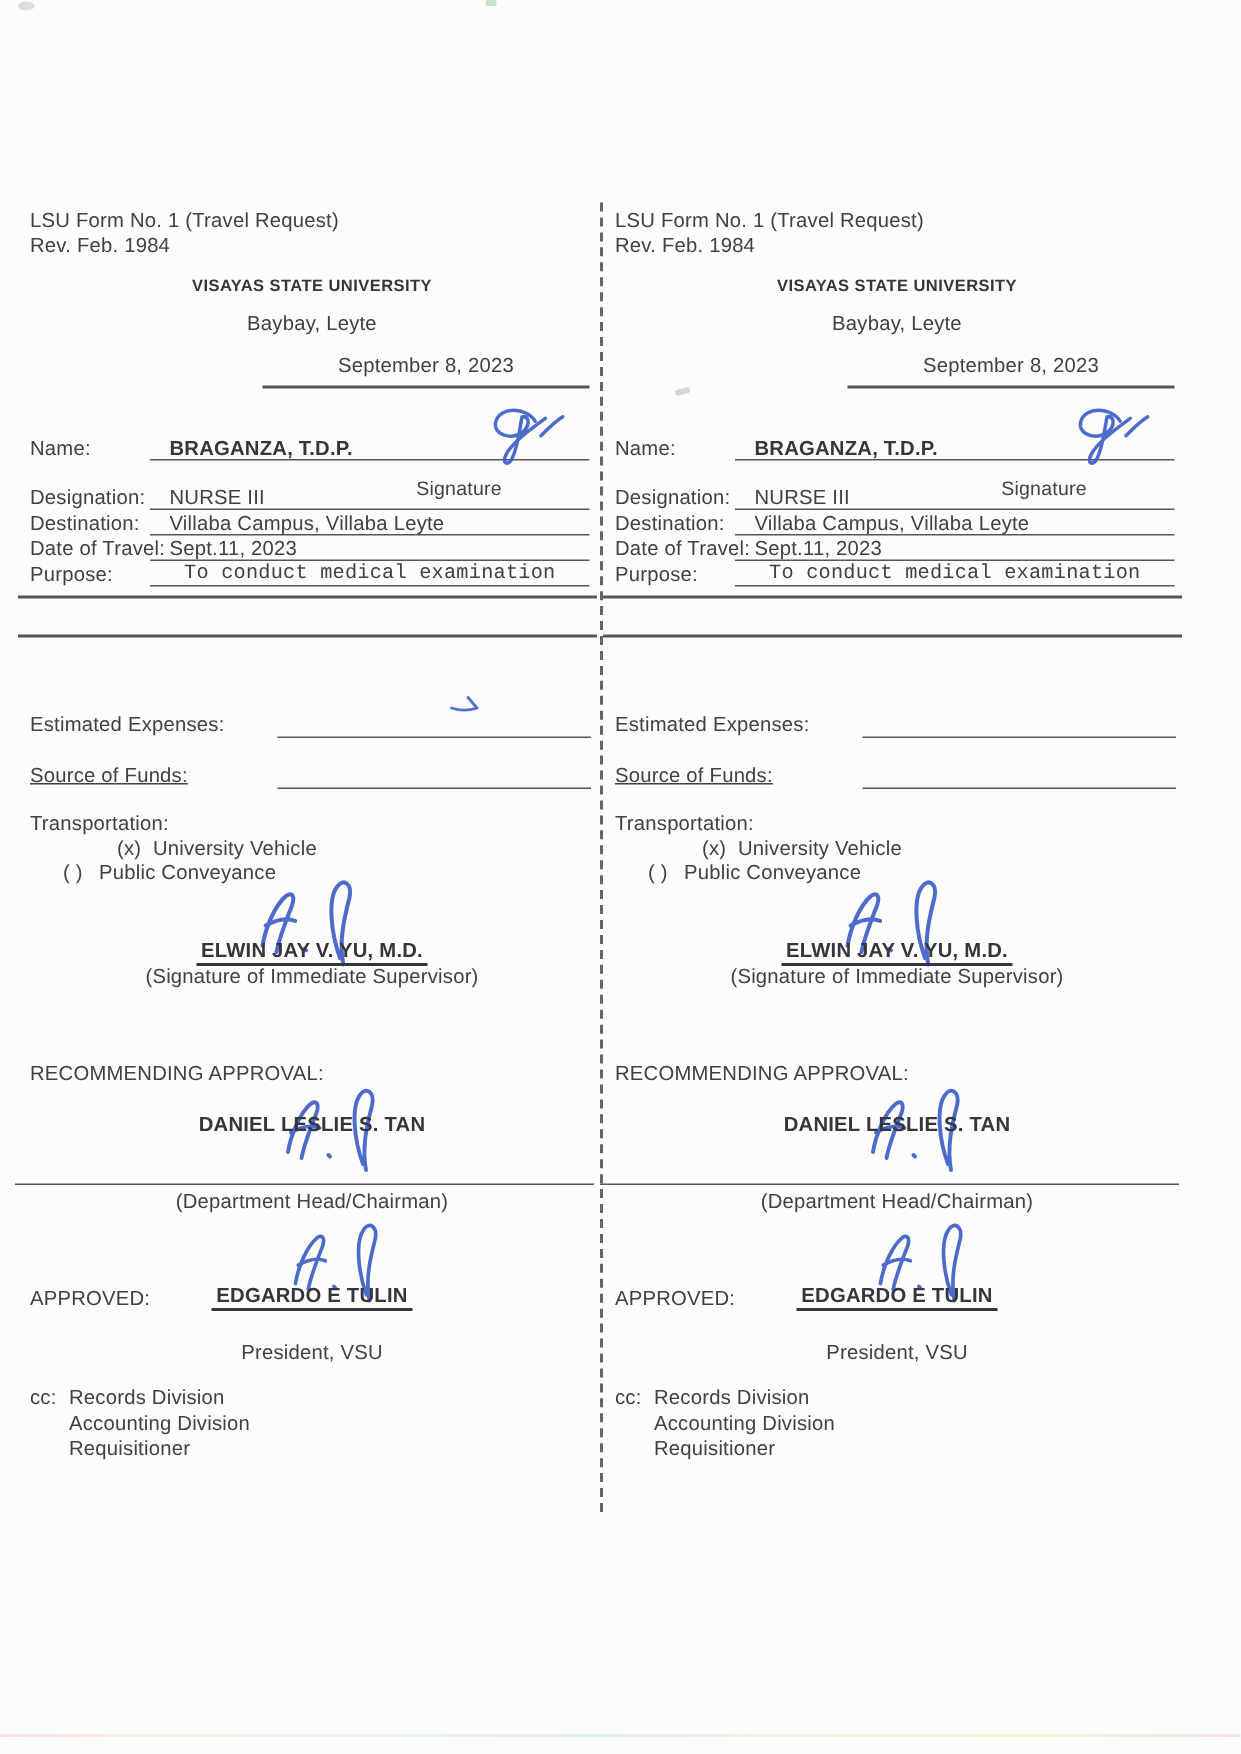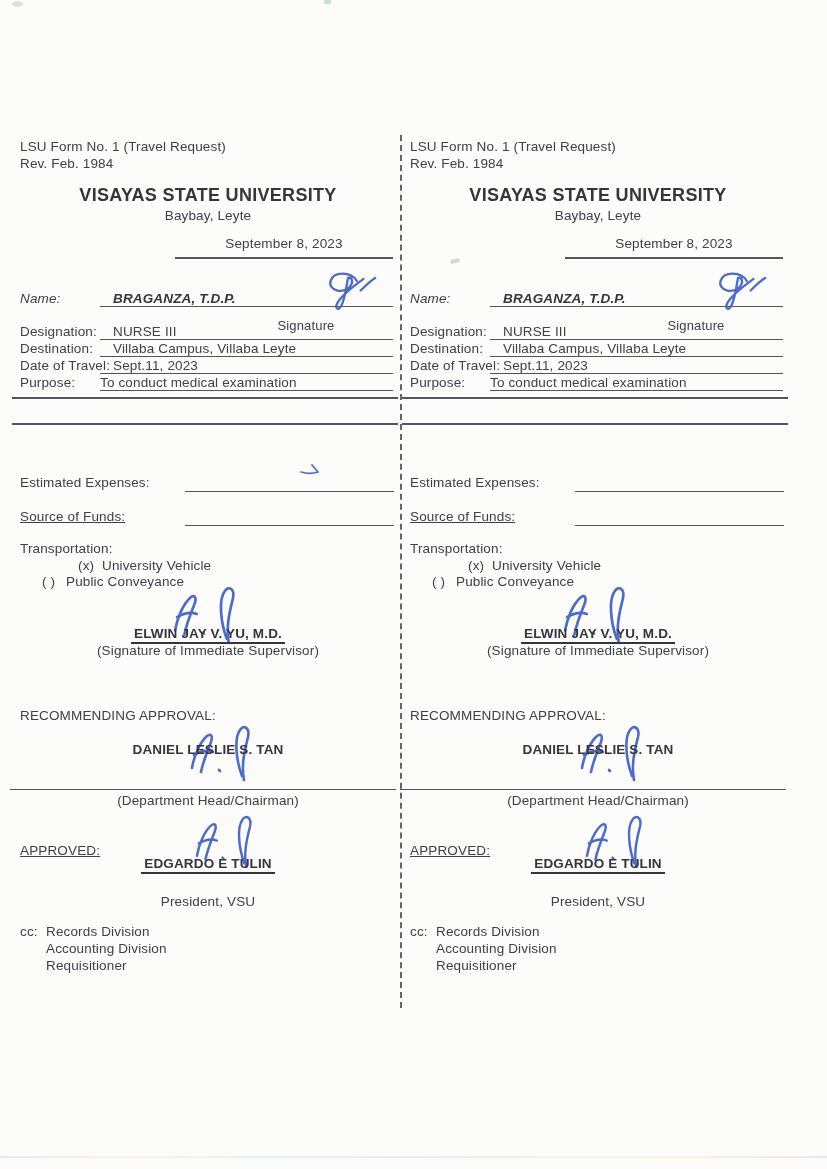--- a/index.html
+++ b/index.html
@@ -20,30 +20,30 @@
   
   .copy{position:absolute;top:139px;width:376px;height:840px;}
   .copy.left{left:20px;}
   .copy.right{left:410px;}
   .bold{font-weight:bold;color:var(--ink-strong);}
   .center-block{position:absolute;left:0;right:0;text-align:center;white-space:nowrap;}
   .uname{font-weight:bold;color:var(--ink-strong);border-bottom:2px solid var(--ink-strong);padding:0 3px 1px;margin-top:32px;}
   
   .formno{top:0;left:0;}
   .rev{top:17px;left:0;}
-  .univ{top:46px;font-weight:bold;color:var(--ink-strong);font-size:18px;letter-spacing:.3px;}
+  .univ{top:46px;font-weight:bold;color:var(--ink-strong);font-size:11px;letter-spacing:.3px;}
   .campus{top:69px;}
   .dateline{top:97px;left:155px;right:3px;height:21px;text-align:center;border-bottom:2px solid var(--line);}
   
   .row{left:0;right:0;height:17px;}
   .row .lbl{position:absolute;left:0;top:0;white-space:nowrap;}
   .row .val{position:absolute;left:93px;top:0;white-space:nowrap;}
-  .row .valc{position:absolute;left:80px;right:3px;top:0;white-space:nowrap;}
+  .row .valc{position:absolute;left:80px;right:3px;top:0;text-align:center;white-space:nowrap;font-family:Liberation Mono, monospace;}
   .row .ul{position:absolute;left:80px;right:3px;top:15px;height:0;border-bottom:1.8px solid var(--line);}
-  .row-name{top:152px;font-style:italic;}
+  .row-name{top:152px;}
   .row-desig{top:185px;}
   .row-dest{top:202px;}
   .row-travel{top:219px;}
   .row-purpose{top:236px;}
   .sigcap{top:179px;left:200px;right:4px;text-align:center;font-size:13px;}
   
   .rule1{top:258px;left:-8px;right:-2px;height:0;border-bottom:2px solid var(--line);}
   .rule2{top:284px;left:-8px;right:-2px;height:0;border-bottom:2px solid var(--line);}
   
   .est-lbl{top:336px;left:0;}
@@ -57,21 +57,21 @@
   .opt2{top:435px;}
   .opt .mark{display:inline-block;width:24px;}
   
   .sup-name{top:487px;}
   .sup-title{top:504px;}
   
   .rec-lbl{top:569px;left:0;}
   .tan-name{top:603px;}
   .fullline{top:650px;left:-10px;right:0;height:0;border-bottom:1.8px solid var(--line);}
   .tan-title{top:654px;}
-  .app-lbl{top:704px;left:0;text-decoration:underline;}
+  .app-lbl{top:719px;left:0;}
   .tulin-name{top:717px;}
   .tulin-title{top:755px;}
   
   .cc-lbl{top:785px;left:0;}
   .cc-0{top:785px;left:26px;}
   .cc-1{top:802px;left:26px;}
   .cc-2{top:819px;left:26px;}
   
   svg.sig{overflow:visible;}
   .sig-name{left:298px;top:130px;width:62px;height:43px;}

